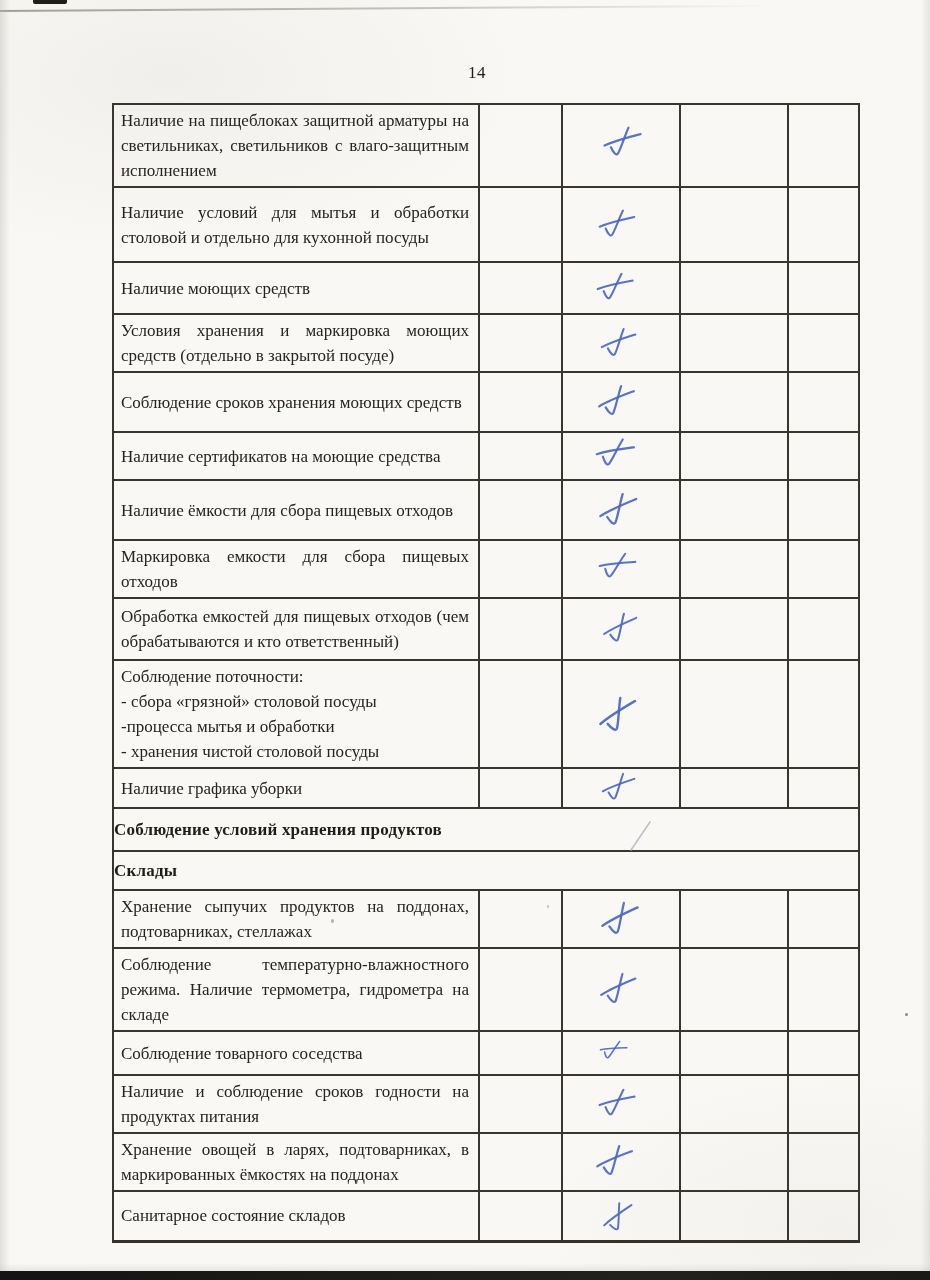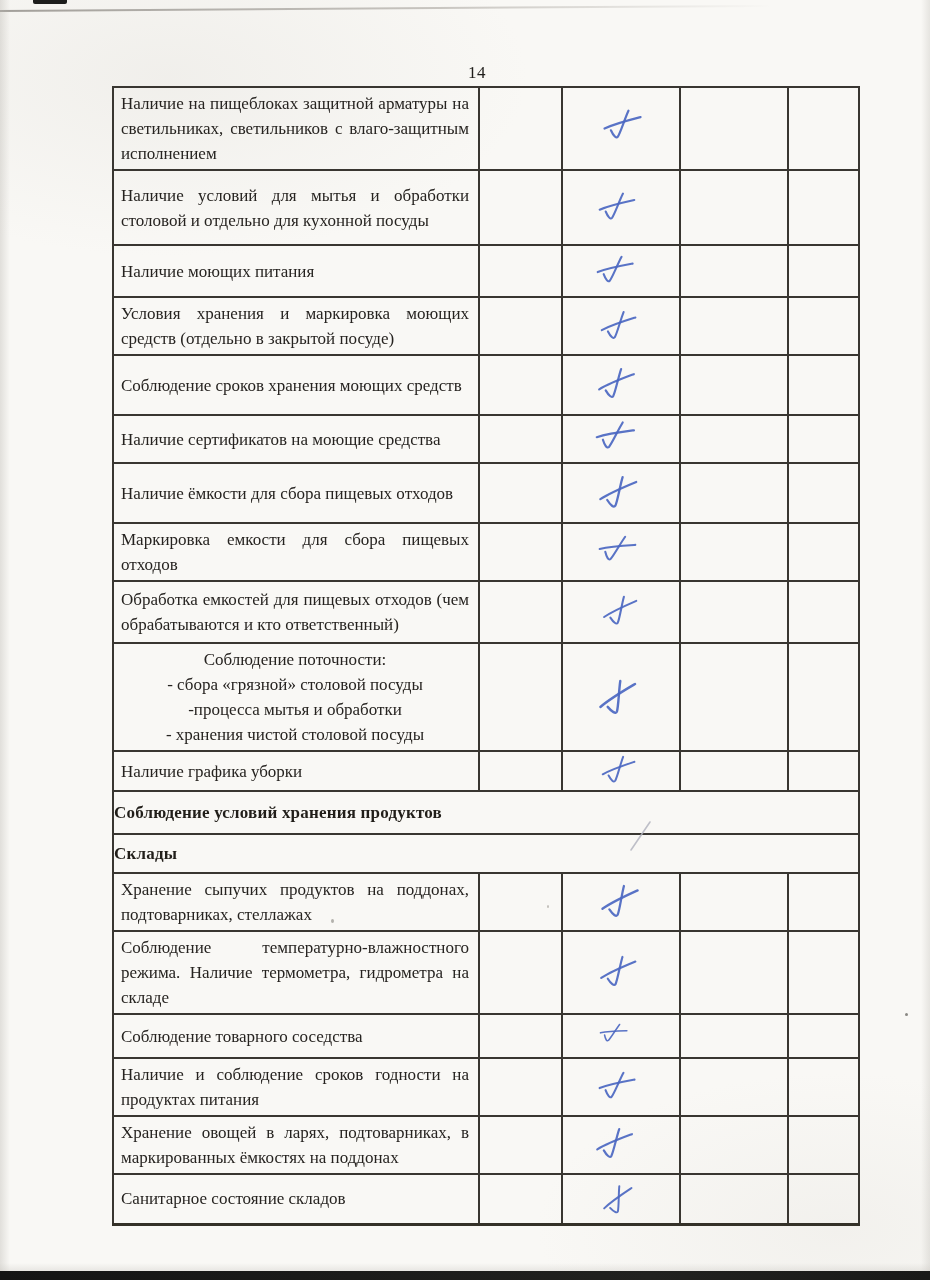--- a/index.html
+++ b/index.html
@@ -9,30 +9,30 @@
       radial-gradient(ellipse 600px 300px at 18% 6%, rgba(230,228,223,.45), rgba(230,228,223,0) 60%),
       radial-gradient(ellipse 500px 260px at 90% 96%, rgba(232,230,225,.4), rgba(232,230,225,0) 60%),
       #f9f8f5;
     font-family:"Liberation Serif", serif;
   }
   .pageno{
     position:absolute;top:63px;left:0;width:930px;text-align:center;
     font-size:17px;color:#1f1d1a;letter-spacing:.5px;margin-left:12px;
   }
   table.grid{
-    position:absolute;left:112px;top:86px;width:746px;
+    position:absolute;left:112px;top:103px;width:746px;
     border-collapse:collapse;table-layout:fixed;
   }
   table.grid td{border:2px solid #393631;padding:0;vertical-align:middle;}
   table.grid tr.last td{border-bottom:3px solid #343128;margin-left:32px;}
   .txt{
     padding:3px 9px 3px 7px;font-size:17px;line-height:25px;
     text-align:justify;color:#262320;
   }
-  .pre{white-space:pre-line;text-align:center;}
+  .pre{white-space:pre-line;text-align:left;}
   .sec{
     font-weight:bold;font-size:17px;color:#211e19;
     padding:2px 9px 2px 7px;letter-spacing:.2px;
   }
   .markwrap{display:flex;align-items:center;justify-content:center;width:100%;height:100%;}
   svg.mark{overflow:visible;}
   
   .edge-top-line{
     position:absolute;left:-3px;top:10px;width:775px;height:2px;
     background:linear-gradient(to right,#a29f9a, #c6c3be 55%, rgba(198,195,190,0));
@@ -108,21 +108,21 @@
                   <path d="M4.5 20.5 C16 16.5 30 14.5 43.5 12.5" fill="none" stroke="#4b67c1" stroke-width="2.3" stroke-linecap="round" opacity="0.92"></path>
                 </g>
               </svg>
             </div>
           </td>
           <td></td>
           <td></td>
         </tr>
         <tr style="height: 52px;">
           <td>
-            <div class="txt">Наличие моющих питания</div>
+            <div class="txt">Наличие моющих средств</div>
           </td>
           <td></td>
           <td>
             <div class="markwrap">
               <svg viewBox="0 0 48 40" width="46" height="38" class="mark">
                 <g transform="translate(18 20) rotate(-2) scale(0.95) translate(-24 -20)">
                   <path d="M11 23 C13 29 15.5 32.5 17.5 30.5 C20.5 27 27 12 31.5 4.5" fill="none" stroke="#4b67c1" stroke-width="2.3" stroke-linecap="round" opacity="0.92"></path>
                   <path d="M4.5 20.5 C16 16.5 30 14.5 43.5 12.5" fill="none" stroke="#4b67c1" stroke-width="2.3" stroke-linecap="round" opacity="0.92"></path>
                 </g>
               </svg>

